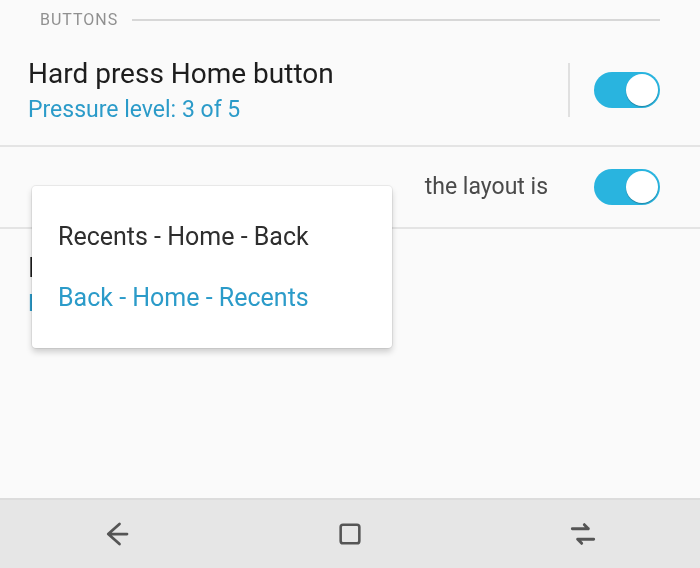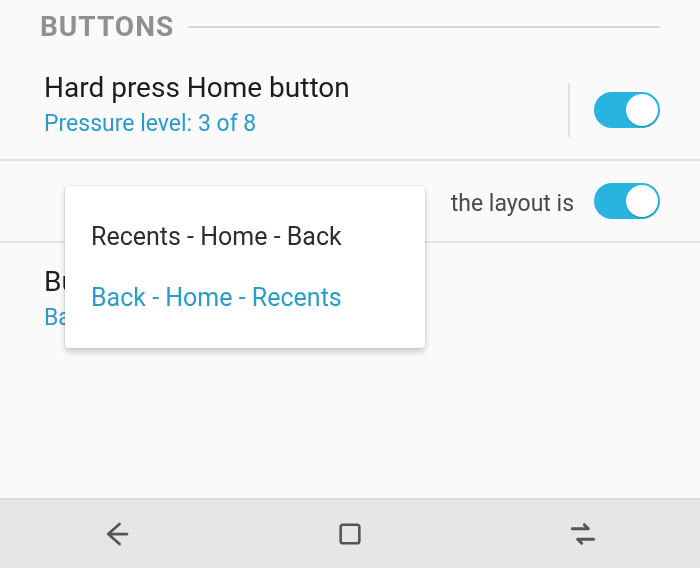--- a/index.html
+++ b/index.html
@@ -9,36 +9,37 @@
     background: #fafafa;
     color: #222;
     position: relative;
   }
   .section-header {
     display: flex;
     align-items: center;
     padding: 10px 40px 6px 40px;
   }
   .section-title {
-    font-size: 28px;
-    font-weight: 700;
+    font-size: 16px;
+    font-weight: 400;
     letter-spacing: 1px;
     color: #909090;
     margin-right: 14px;
   }
   .section-rule {
     flex: 1;
     height: 2px;
     background: #d7d7d7;
   }
   .setting-row {
     display: flex;
-    align-items: flex-end;
-    padding: 22px 40px 22px 44px;
+    align-items: center;
+    padding: 22px 40px 22px 28px;
     border-bottom: 2px solid #e4e4e4;
+    gap: 26px;
   }
   .setting-text { flex: 1; }
   .row-title {
     font-size: 28px;
     color: #1d1d1d;
     font-weight: 400;
     margin-bottom: 6px;
   }
   .row-sub {
     font-size: 23px;
@@ -74,21 +75,21 @@
     border-radius: 50%;
     background: #fff;
     top: 2px; right: 2px;
     box-shadow: 0 1px 1px rgba(0,0,0,.25);
   }
   .second-row .row-body { text-align: right; padding-left: 200px; }
   .no-border { border-bottom: none; }
   
   .popup {
     position: absolute;
-    left: 65px; top: 186px;
+    left: 32px; top: 186px;
     width: 360px;
     background: #fff;
     border-radius: 4px;
     box-shadow: 0 4px 6px rgba(0,0,0,.18), 0 0 0 1px rgba(0,0,0,.06);
     padding: 20px 0;
     z-index: 50;
   }
   .popup-item {
     font-size: 25px;
     padding: 16px 26px;
@@ -115,21 +116,21 @@
 <body>
 
 <div class="section-header">
   <span class="section-title">BUTTONS</span>
   <div class="section-rule"></div>
 </div>
 
 <div class="setting-row">
   <div class="setting-text">
     <div class="row-title">Hard press Home button</div>
-    <div class="row-sub">Pressure level: 3 of 8</div>
+    <div class="row-sub">Pressure level: 3 of 5</div>
   </div>
   <div class="toggle-wrap">
     <div class="vsep"></div>
     <div class="toggle">
       <div class="knob"></div>
     </div>
   </div>
 </div>
 
 <div class="setting-row second-row">

